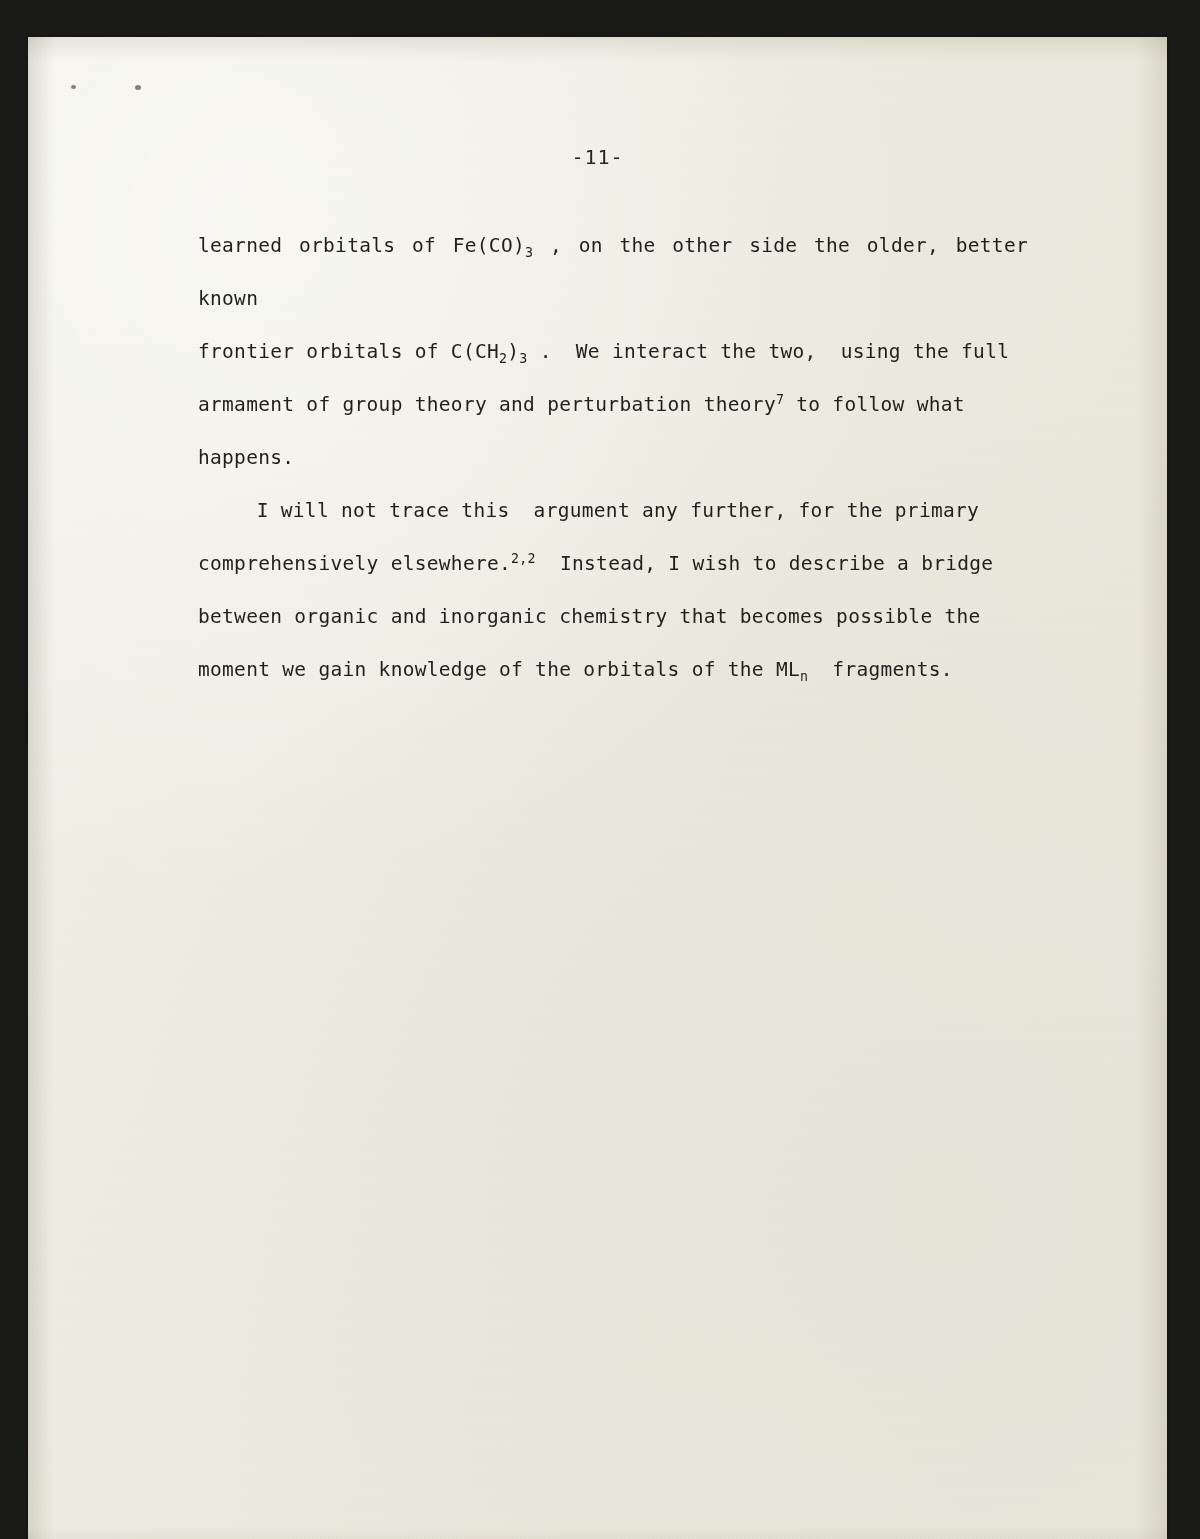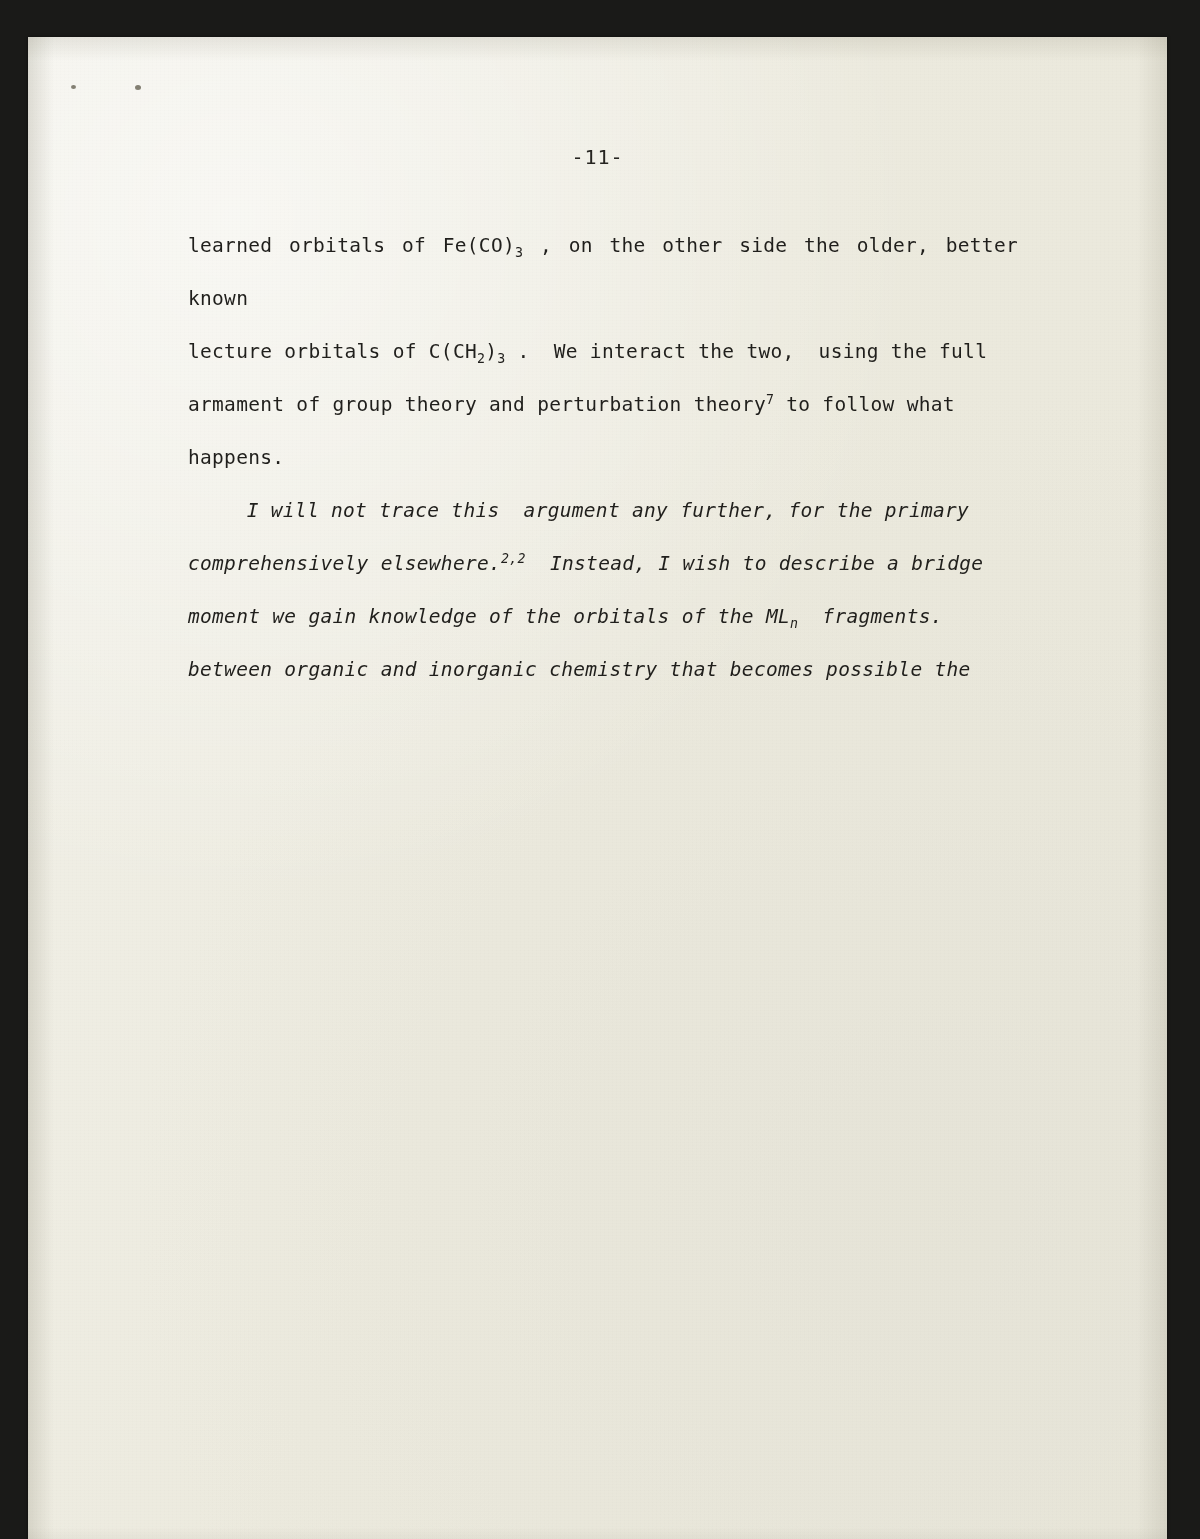--- a/index.html
+++ b/index.html
@@ -73,37 +73,36 @@
     left: 0;
     right: 0;
     text-align: center;
     font-size: 20px;
     letter-spacing: 1px;
     color: #262521;
   }
 
   .body-text {
     position: absolute;
-    left: 160px;
+    left: 170px;
     top: 182px;
     width: 830px;
     font-size: 19.5px;
     line-height: 53px;
     color: #201f1c;
     letter-spacing: 0.3px;
   }
 
   .para {
     margin: 0 0 0 0;
     text-align: justify;
     text-justify: inter-word;
   }
   .para + .para {
     margin-top: 0;
-    font-style: italic;
   }
   .para .lastline {
     text-align: left;
   }
 
   .indent { display: inline-block; width: 5ch; }
 
   sup {
     font-size: 0.68em;
     vertical-align: super;
@@ -131,27 +130,27 @@
 
     <div class="speck speck-1"></div>
     <div class="speck speck-2"></div>
 
     <div class="page-number">-11-</div>
 
     <div class="body-text">
 
       <p class="para">
         <span class="line"><span>learned orbitals of Fe(CO)</span><sub>3</sub><span> , on the other side the older, better known</span></span>
-        <span class="line"><span>lecture orbitals of C(CH</span><sub>2</sub><span>)</span><sub>3</sub><span> .  We interact the two,  using the full</span></span>
+        <span class="line"><span>frontier orbitals of C(CH</span><sub>2</sub><span>)</span><sub>3</sub><span> .  We interact the two,  using the full</span></span>
         <span class="line"><span>armament of group theory and perturbation theory</span><sup>7</sup><span> to follow what</span></span>
         <span class="line lastline">happens.</span>
       </p>
 
       <p class="para">
         <span class="line"><span class="indent"></span><span>I will not trace this  argument any further, for the primary</span></span>
         <span class="line"><span>comprehensively elsewhere.</span><sup>2,2</sup><span>  Instead, I wish to describe a bridge</span></span>
+        <span class="line">between organic and inorganic chemistry that becomes possible the</span>
         <span class="line lastline"><span>moment we gain knowledge of the orbitals of the ML</span><sub>n</sub><span>  fragments.</span></span>
-        <span class="line">between organic and inorganic chemistry that becomes possible the</span>
       </p>
 
     </div>
   </div>
 </div>
 
 </body></html>

